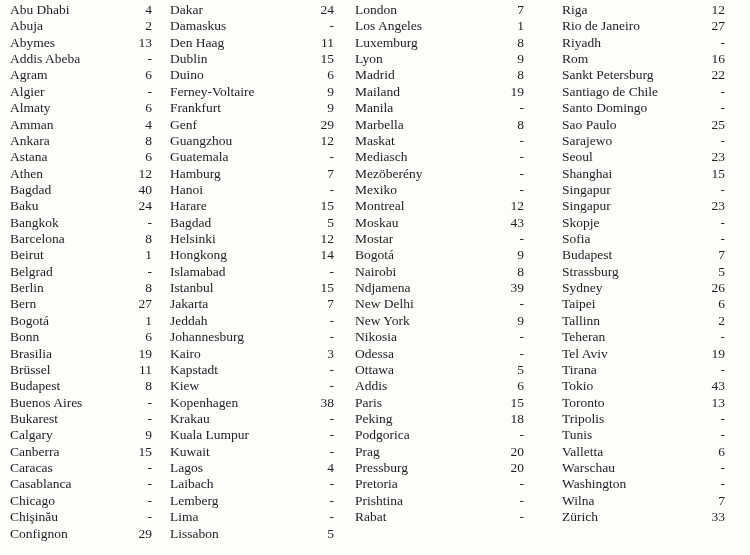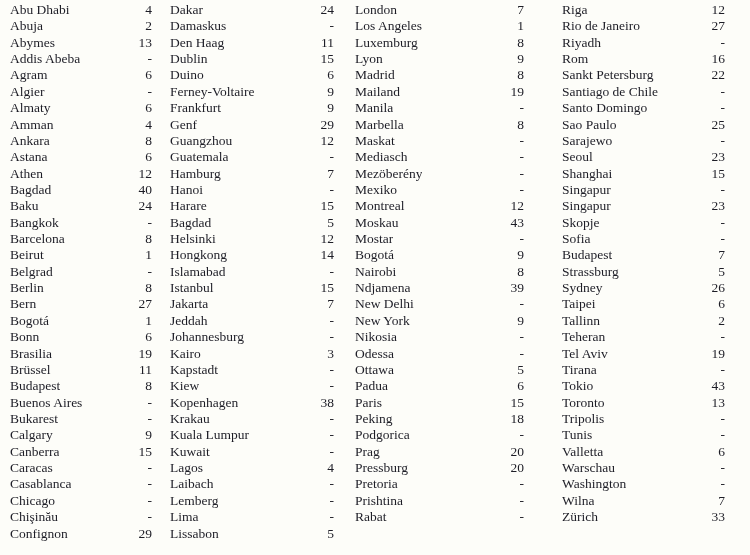--- a/index.html
+++ b/index.html
@@ -407,21 +407,21 @@
       </div>
       <div class="row">
         <span class="city">Odessa</span>
         <span class="val">-</span>
       </div>
       <div class="row">
         <span class="city">Ottawa</span>
         <span class="val">5</span>
       </div>
       <div class="row">
-        <span class="city">Padua</span>
+        <span class="city">Addis</span>
         <span class="val">6</span>
       </div>
       <div class="row">
         <span class="city">Paris</span>
         <span class="val">15</span>
       </div>
       <div class="row">
         <span class="city">Peking</span>
         <span class="val">18</span>
       </div>

